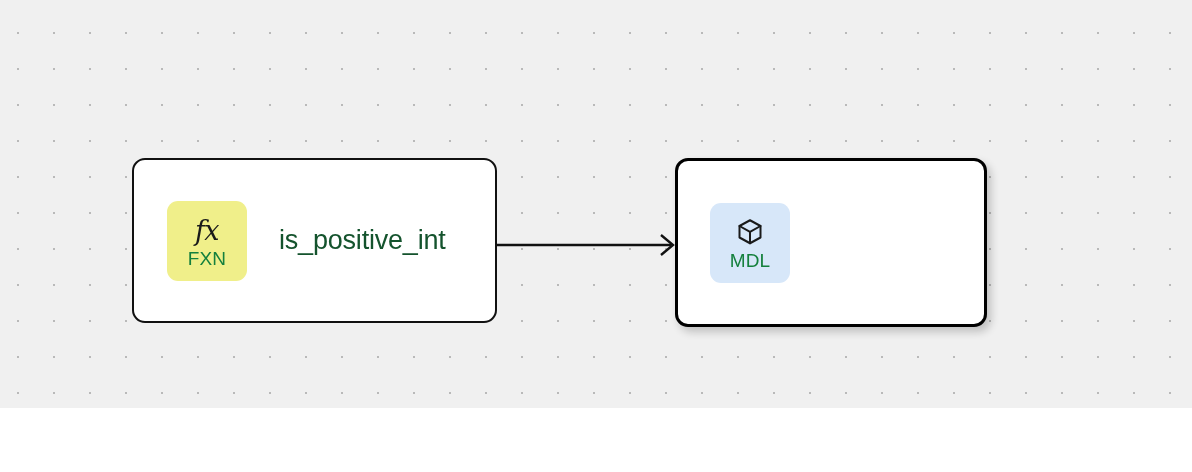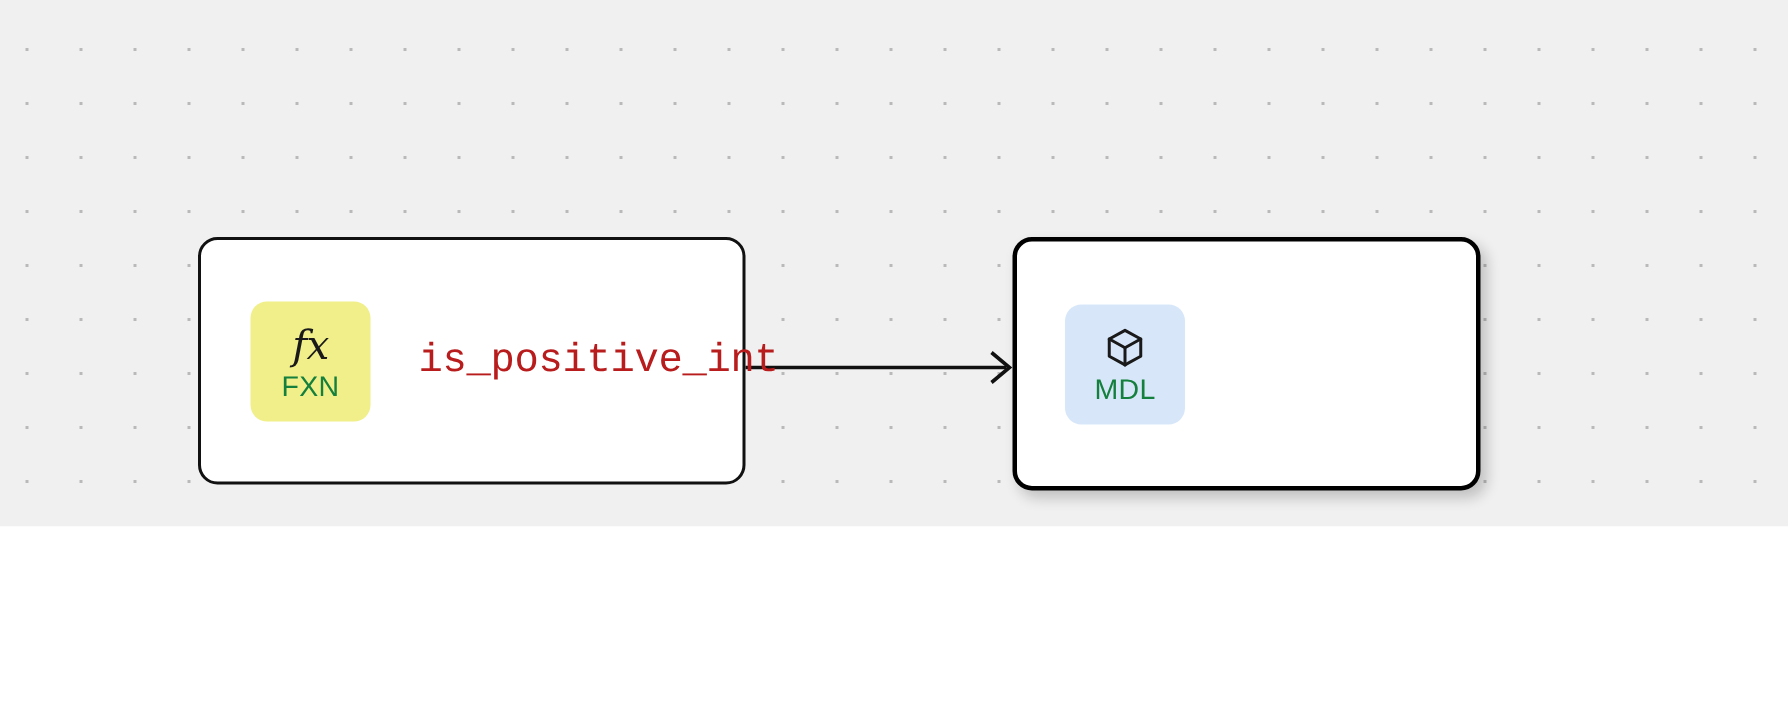--- a/index.html
+++ b/index.html
@@ -4,21 +4,21 @@
 <style>
   html, body {
     margin: 0;
     padding: 0;
     background: #ffffff;
   }
 
   #canvas {
     position: relative;
     width: 1192px;
-    height: 351px;
+    height: 408px;
     overflow: hidden;
     background-color: #f0f0f0;
     background-image: radial-gradient(circle at 1px 1px, #b9b9b9 1.1px, transparent 1.2px);
     background-size: 36px 36px;
     background-position: 17px 32px;
     font-family: "Liberation Sans", sans-serif;
   }
 
   
   .node {
@@ -75,23 +75,23 @@
     margin-top: 2px;
     font-family: Liberation Sans, sans-serif;
     font-size: 19px;
     color: #15803d;
     letter-spacing: 0.2px;
     line-height: 1;
   }
 
   .node-title {
     margin-left: 32px;
-    font-family: Liberation Mono, monospace;
+    font-family: Liberation Sans, sans-serif;
     font-size: 27px;
-    color: #b91c1c;
+    color: #14532d;
     white-space: nowrap;
     letter-spacing: -0.2px;
   }
 
   
   .edge-layer {
     position: absolute;
     left: 0;
     top: 0;
     width: 1192px;

